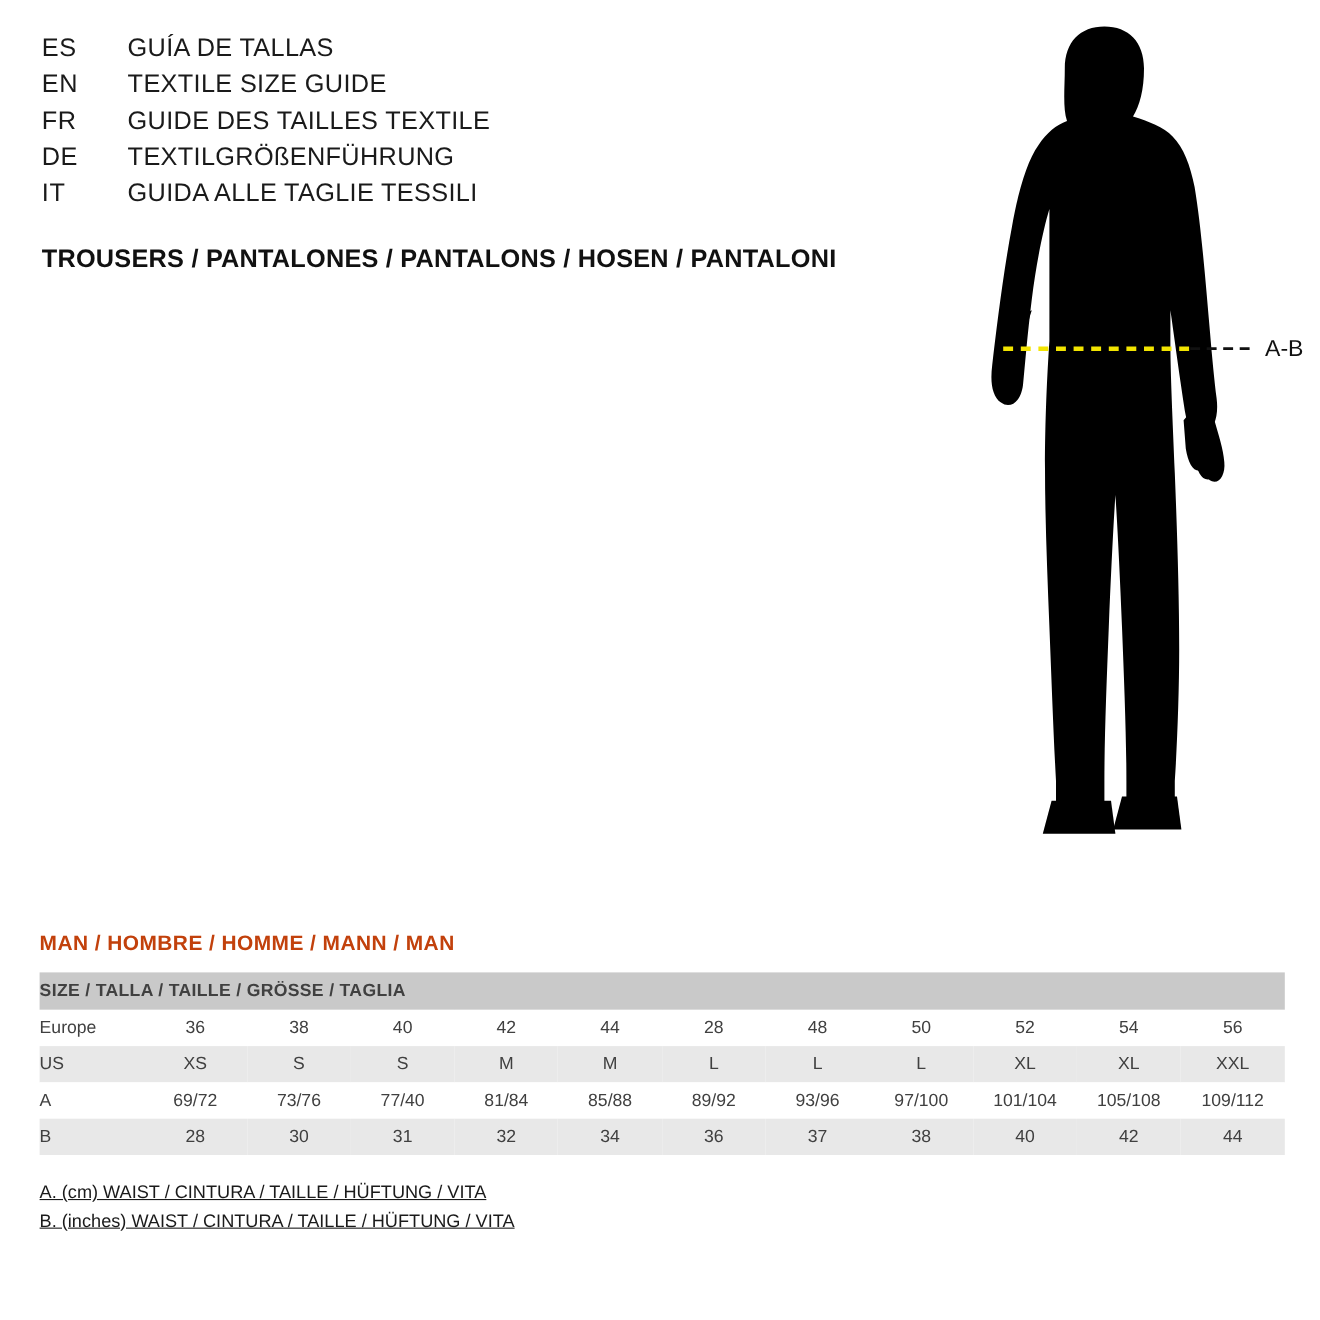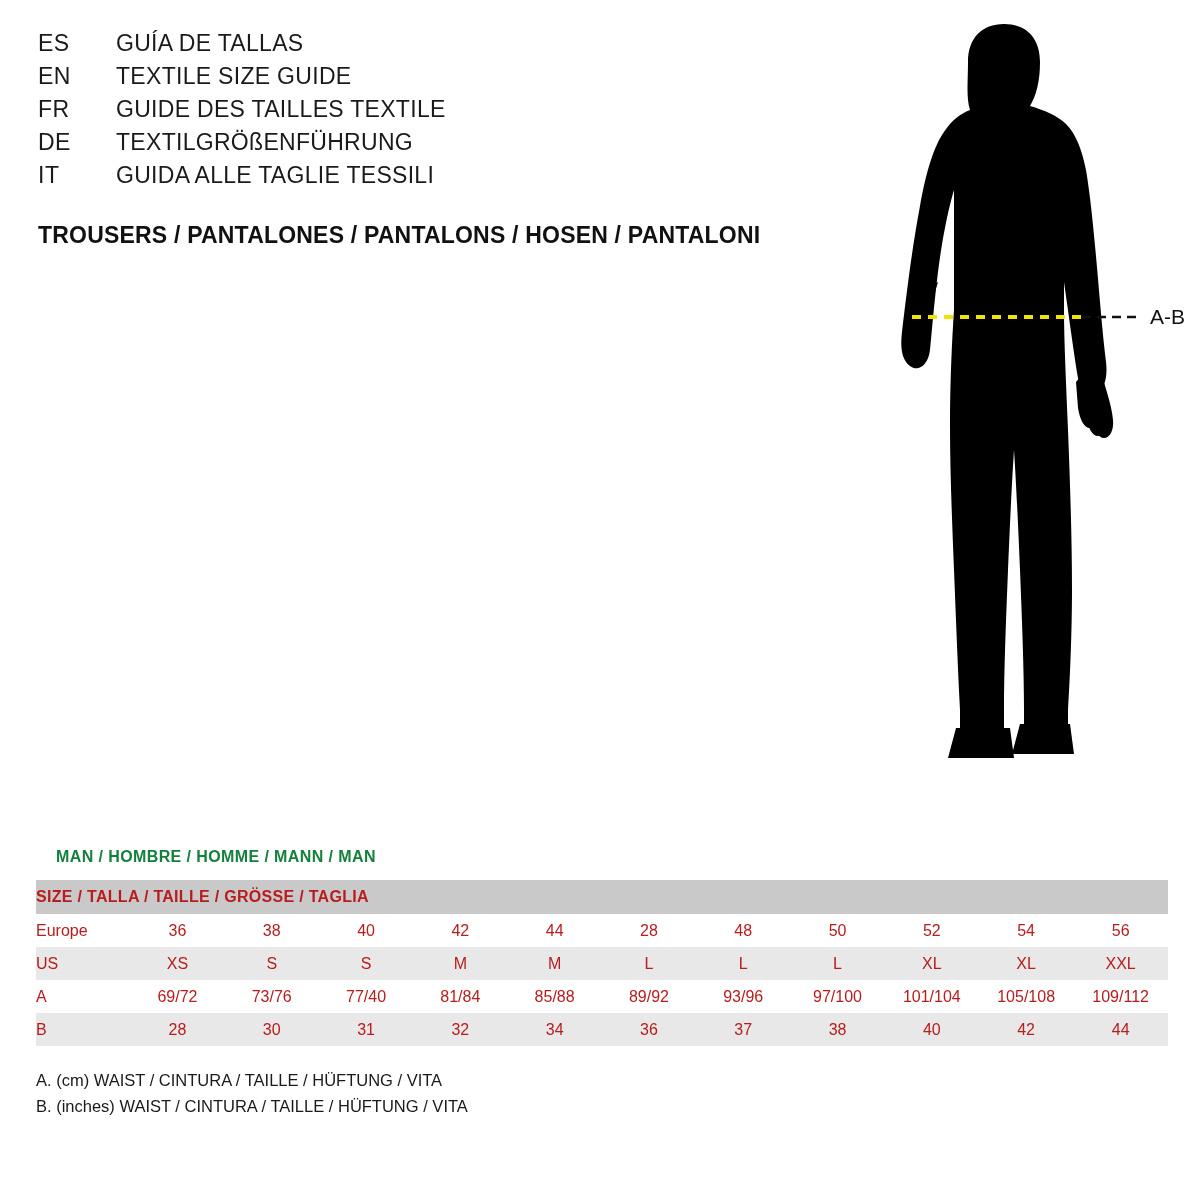--- a/index.html
+++ b/index.html
@@ -63,39 +63,38 @@
   #figure-svg { display: block; }
 
   
   #table-section {
     position: absolute;
     left: 36px;
     top: 848px;
     width: 1132px;
   }
   #table-caption {
-    font-size: 16px;
+    font-size: 19px;
     font-weight: bold;
     letter-spacing: 0.4px;
-    color: #15803d;
+    color: #c2410c;
     margin-bottom: 14px;
     white-space: nowrap;
-    margin-left: 20px;
   }
   table.size-table {
     border-collapse: collapse;
     width: 1132px;
     table-layout: fixed;
     font-size: 16px;
   }
   table.size-table td {
     height: 33px;
     padding: 0;
     vertical-align: middle;
-    color: #b91c1c;
+    color: #404040;
   }
   td.label-cell {
     text-align: left;
     padding-left: 9px;
     width: 172px;
   }
   td.val-cell {
     text-align: center;
   }
   tr.head-row td {
@@ -106,21 +105,21 @@
   }
   tr.alt td { background: #e8e8e8; }
   tr.plain td { background: #ffffff; }
 
   #footnotes {
     margin-top: 22px;
     font-size: 16.5px;
     line-height: 1.55;
     color: #1a1a1a;
   }
-  .footnote { white-space: nowrap; }
+  .footnote { white-space: nowrap; text-decoration: underline; }
 </style>
 </head>
 <body>
 
 <div id="header-block">
   <div class="lang-row">
     <div class="lang-code">ES</div>
     <div class="lang-text">GUÍA DE TALLAS</div>
   </div>
   <div class="lang-row">

